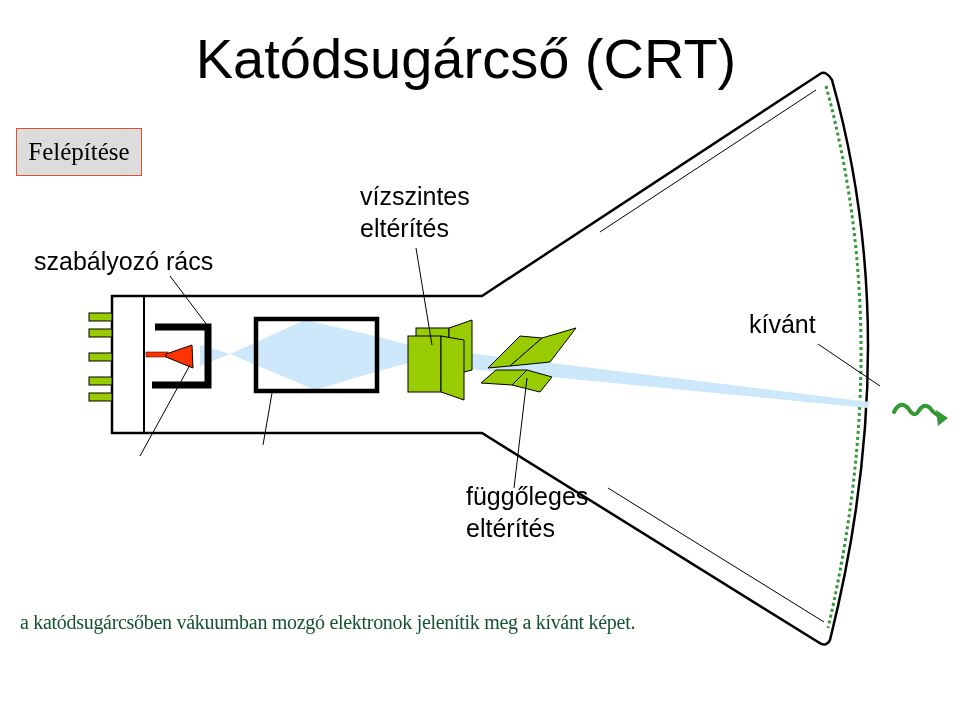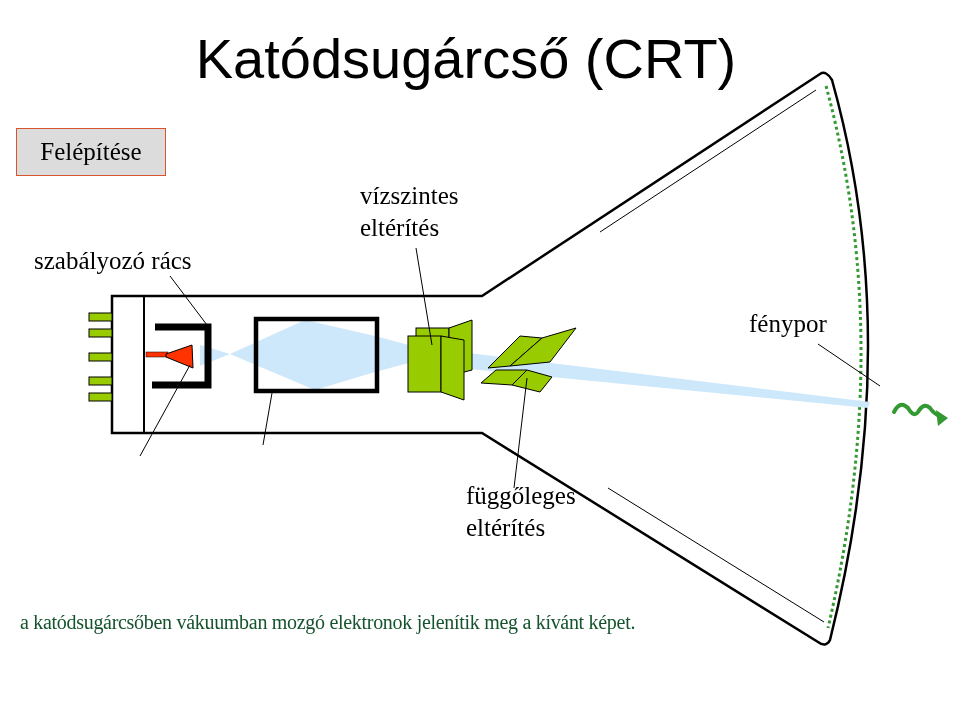--- a/index.html
+++ b/index.html
@@ -4,27 +4,27 @@
 <style>
   html, body { margin: 0; padding: 0; background: #ffffff; }
   body { width: 960px; height: 720px; position: relative; overflow: hidden; }
   #stage { position: absolute; left: 0; top: 0; width: 960px; height: 720px; }
   .title {
     position: absolute; left: 0; top: 26px; width: 960px; text-align: center;
     font-family: "Liberation Sans", sans-serif; font-size: 56px; color: #000;
     letter-spacing: 0px; padding-right: 28px; box-sizing: border-box;
   }
   .section-badge {
-    position: absolute; left: 16px; top: 128px; width: 150px; height: 48px;
+    position: absolute; left: 16px; top: 128px; width: 126px; height: 48px;
     background: #dcdcdc; border: 1.5px solid #d9532c; box-sizing: border-box;
     font-family: "Liberation Serif", serif; font-size: 25px; color: #000;
     display: flex; align-items: center; justify-content: center;
   }
   .lbl {
-    position: absolute; font-family: Liberation Serif, serif; font-size: 25px;
+    position: absolute; font-family: Liberation Sans, sans-serif; font-size: 25px;
     color: #000; line-height: 32px; white-space: nowrap;
   }
   .caption {
     position: absolute; left: 20px; top: 608px; width: 760px;
     font-family: "Liberation Serif", serif; font-size: 20px; line-height: 29px;
     color: #14532d; letter-spacing: -0.3px;
   }
 </style>
 </head>
 <body>
@@ -96,21 +96,21 @@
 
   <div class="section-badge">Felépítése</div>
 
   <div class="lbl" style="left:34px;top:245px;">szabályozó rács</div>
 
   <div class="lbl" style="left:360px;top:180px;">
     <div>vízszintes</div>
     <div>eltérítés</div>
   </div>
 
-  <div class="lbl" style="left:749px;top:308px;">fénypor</div>
+  <div class="lbl" style="left:749px;top:308px;">kívánt</div>
 
 
   <div class="lbl" style="left:216px;top:482px;">
   </div>
 
   <div class="lbl" style="left:466px;top:480px;">
     <div>függőleges</div>
     <div>eltérítés</div>
   </div>
 

